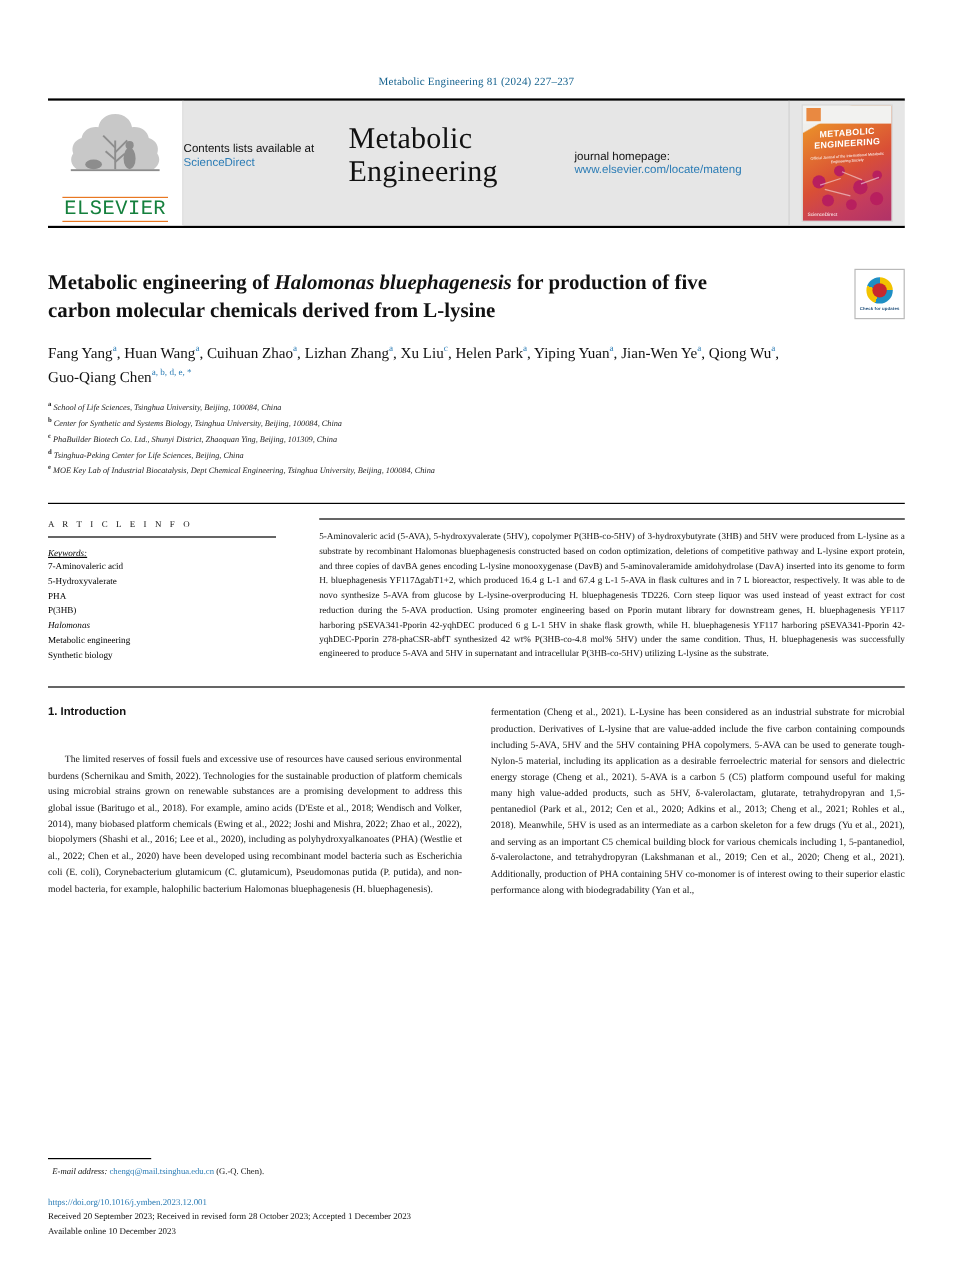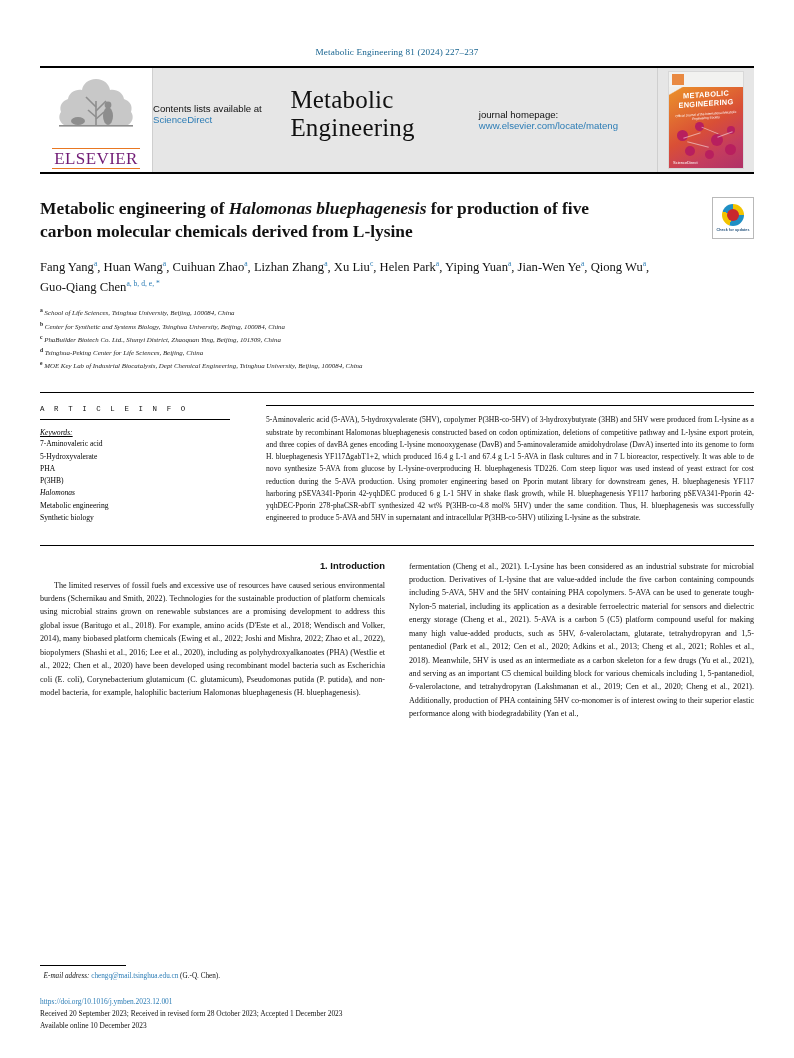--- a/index.html
+++ b/index.html
@@ -13,21 +13,21 @@
     font-family: "Liberation Serif", serif;
     color: #000000;
     position: relative;
     overflow: hidden;
   }
   .page {
     width: 794px;
     height: 1058px;
     position: relative;
     box-sizing: border-box;
-    padding: 0 40px;
+    padding: 16px 40px;
   }
   a, .link {
     color: #2b7cb5;
     text-decoration: none;
   }
   .ital { font-style: italic; }
 
   
   .runhead {
     text-align: center;
@@ -55,24 +55,24 @@
     justify-content: center;
     background: #fff;
     border-right: 1px solid #cfcfcf;
   }
   .elsevier-logo {
     width: 92px;
     text-align: center;
   }
   .tree-wrap { height: 66px; display:flex; align-items:flex-end; justify-content:center;}
   .elsevier-word {
-    font-family: Liberation Serif, serif;
+    font-family: Liberation Mono, monospace;
     font-size: 17px;
     letter-spacing: .4px;
-    color: #701a75;
+    color: #15803d;
     border-top: 1.6px solid #e87722;
     border-bottom: 1.6px solid #e87722;
     padding: 0 2px;
     line-height: 1.15;
     margin-top: 11px;
     display: inline-block;
   }
   .mast-center {
     flex: 1 1 auto;
     background: #e6e6e6;
@@ -144,21 +144,21 @@
     transform: skewY(-4deg);
   }
   .mol { position:absolute; border-radius:50%; background:#b81f5e; }
   .molline { position:absolute; background:rgba(255,255,255,.5); height:1px; }
   .cover-bottom {
     position:absolute; bottom:3px; left:4px;
     font-size:4px; color:#fff; font-family:"Liberation Sans", sans-serif;
   }
 
   
-  .title-area { position: relative; margin-top: 23px; }
+  .title-area { position: relative; margin-top: 34px; }
   .crossmark {
     position: absolute;
     right: 0;
     top: 0;
     width: 40px;
     height: 40px;
     border: 1px solid #b9b9b9;
     background: #fff;
     display: flex;
     flex-direction: column;
@@ -209,21 +209,21 @@
   .info-abstract {
     margin-top: 20px;
     border-top: 1px solid #000;
     display: flex;
     padding-top: 12px;
     gap: 36px;
   }
   .col-info { width: 190px; flex: 0 0 190px; }
   .col-abs  { flex: 1 1 auto; }
   .sec-head {
-    font-family: Liberation Mono, monospace;
+    font-family: Liberation Serif, serif;
     font-size: 7.4px;
     letter-spacing: 2.6px;
     color: #111;
     padding-bottom: 6px;
   }
   .rule { border-bottom: 1px solid #000; margin-bottom: 8px; }
   .kw-label { font-style: italic; font-size: 7.6px; margin-bottom: 1px; text-decoration: underline;}
   .kw-list { font-size: 7.6px; line-height: 1.62; }
   .kw-list .ital { font-style: italic; }
   .abstract-body {
@@ -238,23 +238,22 @@
   .body-cols {
     display: flex;
     gap: 24px;
     margin-top: 14px;
   }
   .bcol { width: 345px; flex: 0 0 345px; }
   .sec-title {
     font-family: "Liberation Sans", sans-serif;
     font-size: 9.4px;
     font-weight: bold;
-    margin-bottom: 8px;
-    color: #111;
-    text-align: right;
+    margin-bottom: 28px;
+    color: #111;
   }
   .para {
     font-size: 8.1px;
     line-height: 1.66;
     text-align: justify;
     text-indent: 14px;
     color: #111;
     margin: 0;
   }
   .para + .para { margin-top: 0; }

